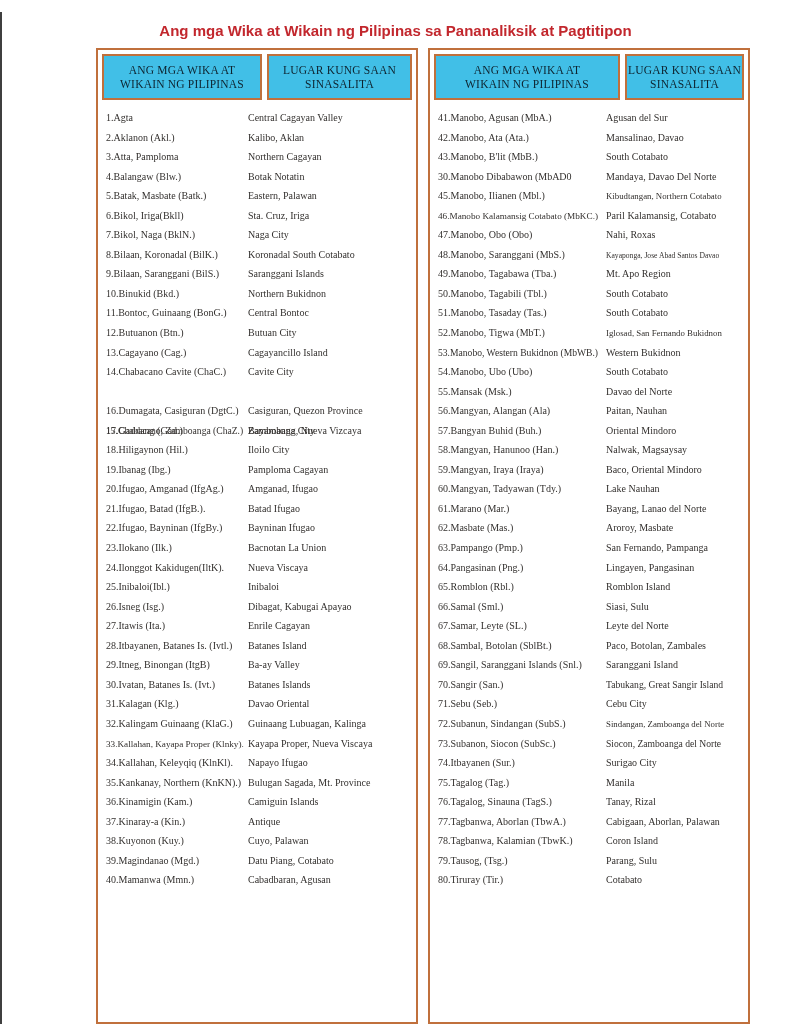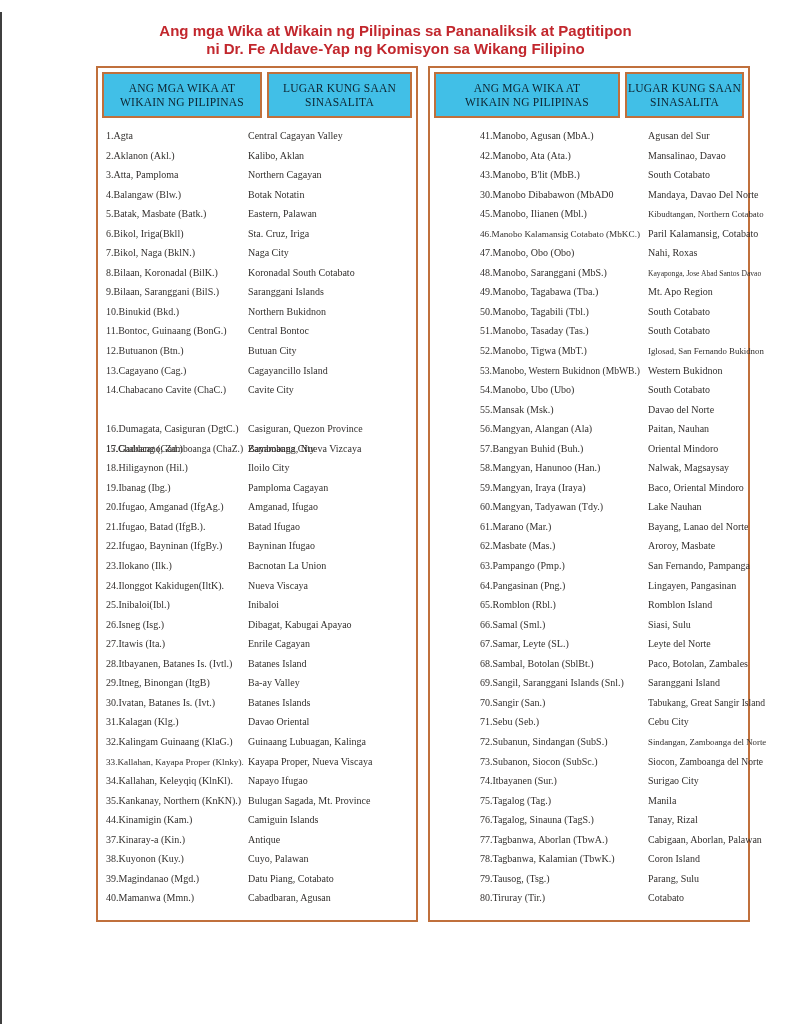--- a/index.html
+++ b/index.html
@@ -29,21 +29,21 @@
     line-height:18px;
     color:var(--c-title);
   }
   .tables{
     display:flex;
     margin:8px 0 0 96px;
     gap:10px;
   }
   .lang-table{
     width:322px;
-    height:856px;
+    height:976px;
     border:2px solid var(--c-border);
     background:#fff;
   }
   .thead{
     display:flex;
     gap:5px;
     padding:4px;
   }
   .th{
     background:var(--c-header);
@@ -78,30 +78,29 @@
     overflow:hidden;
     white-space:nowrap;
     padding-right:4px;
   }
   .col2{
     flex:none;
     overflow:hidden;
     white-space:nowrap;
   }
   .t0 .col1{width:142px;} .t0 .col2{width:140px;}
-  .t1 .col1{width:168px;margin-left:42px;} .t1 .col2{width:118px;}
+  .t1 .col1{width:168px;} .t1 .col2{width:118px;}
 </style>
 </head>
 <body>
 
 <div class="scan-edge"></div>
 
 <div class="title">
   <div>Ang mga Wika at Wikain ng Pilipinas sa Pananaliksik at Pagtitipon</div>
-  <div>ni Dr. Fe Aldave-Yap ng Komisyon sa Wikang Filipino</div>
 </div>
 
 <div class="tables">
 
   <div class="lang-table t0">
     <div class="thead">
       <div class="th th1">
         <div>ANG MGA WIKA AT</div>
         <div>WIKAIN NG PILIPINAS</div>
       </div>
@@ -245,21 +244,21 @@
         </div>
         <div class="row">
           <span class="col1"><span class="num">34.</span><span class="lang">Kallahan, Keleyqiq (KlnKl).</span></span>
           <span class="col2">Napayo Ifugao</span>
         </div>
         <div class="row">
           <span class="col1"><span class="num">35.</span><span class="lang">Kankanay, Northern (KnKN).)</span></span>
           <span class="col2">Bulugan Sagada, Mt. Province</span>
         </div>
         <div class="row">
-          <span class="col1"><span class="num">44.</span><span class="lang">Kinamigin (Kam.)</span></span>
+          <span class="col1"><span class="num">36.</span><span class="lang">Kinamigin (Kam.)</span></span>
           <span class="col2">Camiguin Islands</span>
         </div>
         <div class="row">
           <span class="col1"><span class="num">37.</span><span class="lang">Kinaray-a (Kin.)</span></span>
           <span class="col2">Antique</span>
         </div>
         <div class="row">
           <span class="col1"><span class="num">38.</span><span class="lang">Kuyonon (Kuy.)</span></span>
           <span class="col2">Cuyo, Palawan</span>
         </div>

